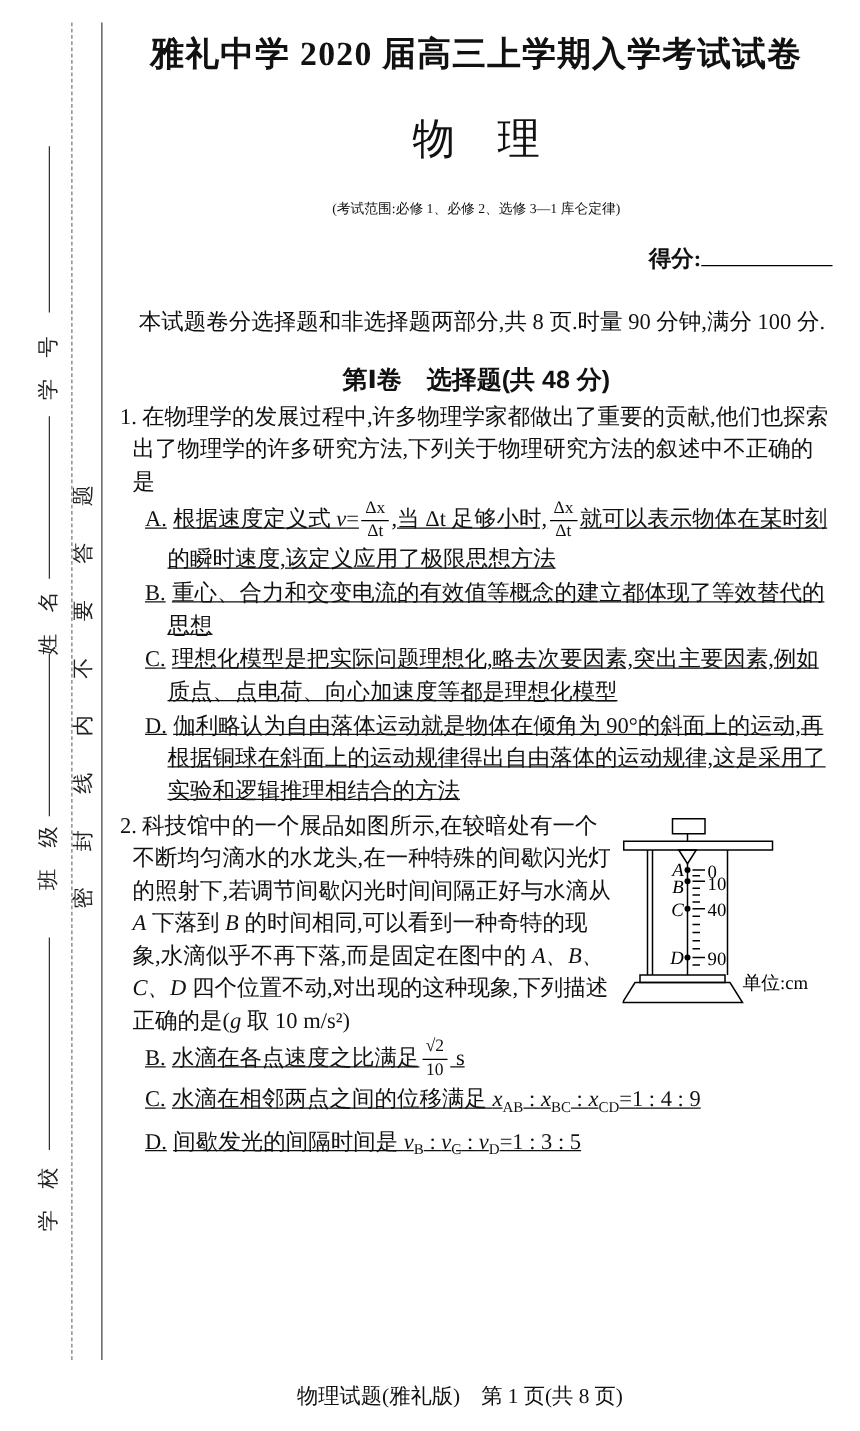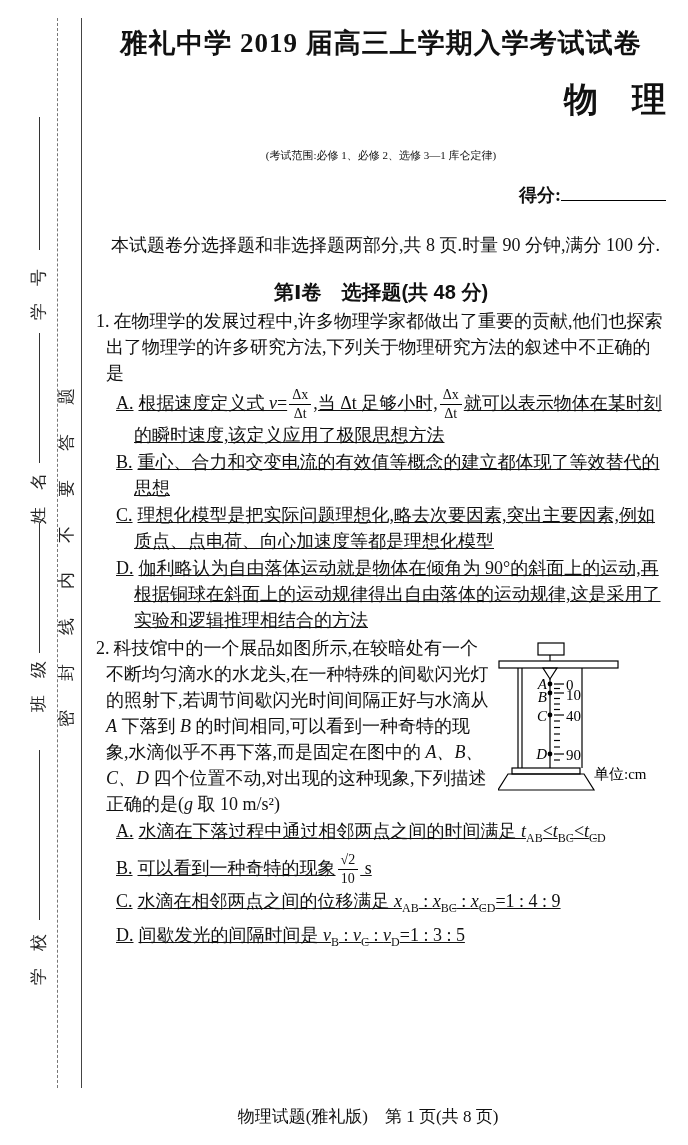--- a/index.html
+++ b/index.html
@@ -14,21 +14,21 @@
   .seal-dotted { left:57px; top:18px; height:1070px; border-left:1.5px dashed #777; }
   .seal-border { left:81px; top:18px; height:1070px; border-left:1.5px solid #444; }
   .rot {
     position:absolute; transform-origin:0 0; transform:rotate(-90deg);
     white-space:nowrap; height:20px; line-height:20px; font-size:17px; color:#222;
   }
   .seal-chars { letter-spacing:29px; }
   
   .content { position:absolute; left:96px; top:0; width:570px; }
   .exam-title { text-align:center; font-weight:bold; font-size:27px; line-height:34px; margin:26px 0 0; letter-spacing:1px; }
-  .subject-title { text-align:right; font-weight:bold; font-size:34px; line-height:40px; margin:20px 0 0; }
+  .subject-title { text-align:center; font-weight:normal; font-size:34px; line-height:40px; margin:32px 0 0; }
   .scope-note { text-align:center; font-size:11px; margin-top:22px; }
   .score-row { text-align:right; margin-top:14px; font-weight:bold; }
   .score-blank { display:inline-block; width:105px; height:1em; border-bottom:1.2px solid #000; }
   .notice { margin:24px 0 0; text-indent:15px; }
   .section-heading { text-align:center; font-weight:bold; font-size:20px; line-height:28px; margin:20px 0 0; font-family:"Liberation Sans","DejaVu Sans",sans-serif; }
   .sec-intro { margin:28px 0 0; }
   .sec-intro .bold-lead { font-weight:bold; font-family:"Liberation Sans","DejaVu Sans",sans-serif; }
   .question { margin-top:2px; }
   .q-stem { margin:2px 0 0; padding-left:10px; text-indent:-10px; }
   .q-num { margin-right:4px; }
@@ -62,21 +62,21 @@
     <div class="rot" style="left:29px; top:712px;">班　级</div>
     <div class="rot" style="left:29px; top:985px;">学　校</div>
 
     <div class="vline seal-dotted"></div>
     <div class="rot seal-chars" style="left:57px; top:727px;">密封线内不要答题</div>
     <div class="vline seal-border"></div>
   </div>
 
   <div class="content">
 
-    <div class="exam-title">雅礼中学 2019 届高三上学期入学考试试卷</div>
+    <div class="exam-title">雅礼中学 2020 届高三上学期入学考试试卷</div>
     <div class="subject-title">物　理</div>
     <div class="scope-note">(考试范围:必修 1、必修 2、选修 3—1 库仑定律)</div>
 
     <div class="score-row">
       <span>得分:</span><span class="score-blank"></span>
     </div>
 
     <p class="notice">本试题卷分选择题和非选择题两部分,共 8 页.时量 90 分钟,满分 100 分.</p>
 
     <div class="section-heading">第Ⅰ卷　选择题(共 48 分)</div>
@@ -144,24 +144,21 @@
           <text class="tk-label" x="68" y="82">40</text>
           <text class="tk-label" x="68" y="121">90</text>
           <text class="unit-label" x="96" y="140">单位:cm</text>
         </svg>
       </div>
 
       <p class="q-stem"><span class="q-num">2.</span><span>科技馆中的一个展品如图所示,在较暗处有一个不断均匀滴水的水龙头,在一种特殊的间歇闪光灯的照射下,若调节间歇闪光时间间隔正好与水滴从 </span><span class="var">A</span><span> 下落到 </span><span class="var">B</span><span> 的时间相同,可以看到一种奇特的现象,水滴似乎不再下落,而是固定在图中的 </span><span class="var">A、B、C、D</span><span> 四个位置不动,对出现的这种现象,下列描述正确的是(</span><span class="var">g</span><span> 取 10 m/s²)</span></p>
 
       <div class="q2-options">
         <div class="option">
-          <span class="opt-label">A.</span><span>水滴在下落过程中通过相邻两点之间的时间满足 </span><span class="var">t</span><sub>AB</sub><span>&lt;</span><span class="var">t</span><sub>BC</sub><span>&lt;</span><span class="var">t</span><sub>CD</sub>
-        </div>
-        <div class="option">
-          <span class="opt-label">B.</span><span>可以看到一种奇特的现象</span><span class="frac"><span class="num">√2</span><span class="den">10</span></span><span> s</span>
+          <span class="opt-label">B.</span><span>水滴在各点速度之比满足</span><span class="frac"><span class="num">√2</span><span class="den">10</span></span><span> s</span>
         </div>
         <div class="option">
           <span class="opt-label">C.</span><span>水滴在相邻两点之间的位移满足 </span><span class="var">x</span><sub>AB</sub><span> : </span><span class="var">x</span><sub>BC</sub><span> : </span><span class="var">x</span><sub>CD</sub><span>=1 : 4 : 9</span>
         </div>
         <div class="option">
           <span class="opt-label">D.</span><span>间歇发光的间隔时间是 </span><span class="var">v</span><sub>B</sub><span> : </span><span class="var">v</span><sub>C</sub><span> : </span><span class="var">v</span><sub>D</sub><span>=1 : 3 : 5</span>
         </div>
       </div>
     </div>
 

